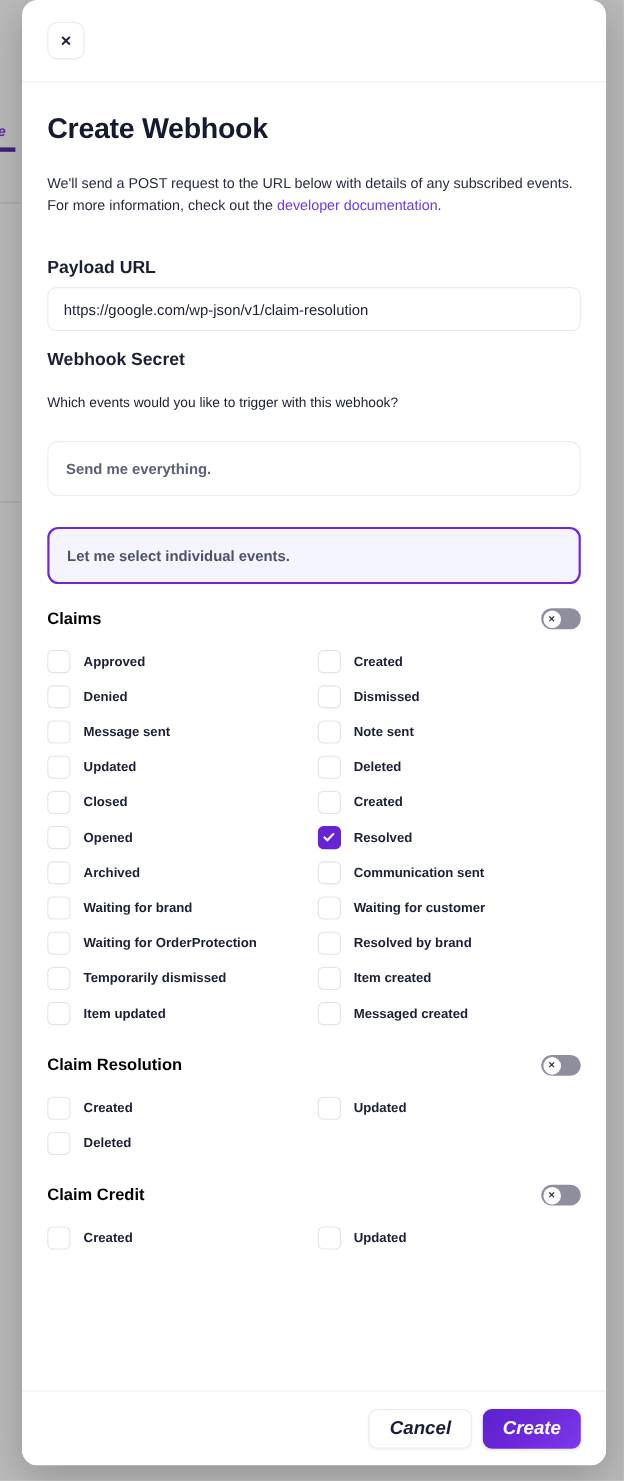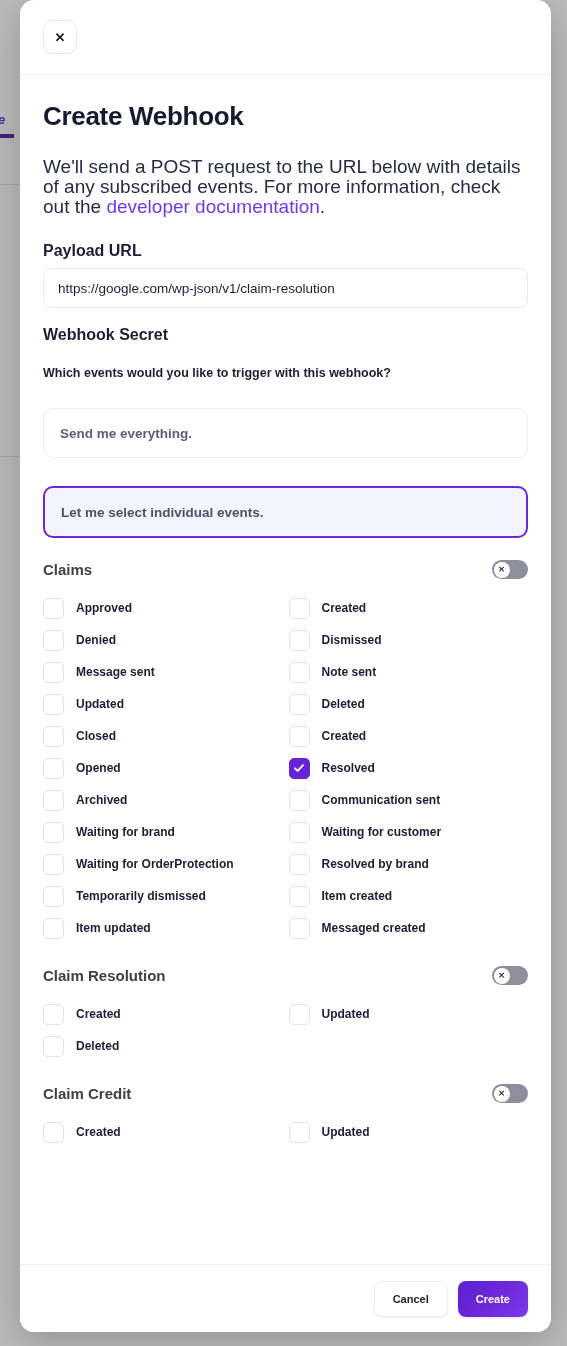--- a/index.html
+++ b/index.html
@@ -78,22 +78,22 @@
     padding:26px 23px 0 23px;
     overflow:hidden;
   }
 
   .modal-title {
     font-size:26px; font-weight:700; color:#161a2e;
     letter-spacing:-0.3px;
     margin-bottom:25px;
   }
   .modal-desc {
-    font-size:19px; line-height:20px; color:#282c42;
-    margin-bottom:25px;
+    font-size:13px; line-height:20px; color:#282c42;
+    margin-bottom:38px;
   }
   .modal-desc a { color:#6d3aea; text-decoration:none; }
 
   .field-label {
     font-size:16px; font-weight:700; color:#1b1f33;
     margin-bottom:8px;
   }
   .text-input {
     width:100%; height:40px;
     border:1px solid #e9e9f2;
@@ -104,21 +104,21 @@
     background:#fff;
     outline:none;
   }
   .field-group { margin-bottom:18px; }
   .helper-text {
     font-size:12.5px; line-height:23px; color:#6b7089;
     margin-top:7px;
   }
 
   .question-label {
-    font-size:12.5px; font-weight:700; color:#1b1f33;
+    font-size:12.5px; font-weight:400; color:#1b1f33;
     margin-top:22px; margin-bottom:11px;
   }
   .option-card {
     width:100%; height:50px;
     border:1px solid #ececf4;
     border-radius:10px;
     background:#fff;
     display:flex; align-items:center;
     padding:0 16px;
     font-size:13.5px; font-weight:600; color:#5b6079;
@@ -133,21 +133,21 @@
     height:52px;
   }
 
   
   .section { margin-top:22px; }
   .section-head {
     display:flex; align-items:center; justify-content:space-between;
     margin-bottom:13px;
   }
   .section-title {
-    font-size:15px; font-weight:700; color:#404040;
+    font-size:15px; font-weight:700; color:#000000;
   }
   .toggle {
     width:36px; height:19px;
     border-radius:10px;
     background:#8e8e9c;
     position:relative;
     cursor:pointer;
     flex:0 0 auto;
   }
   .toggle .knob {
@@ -195,25 +195,26 @@
     flex:0 0 68px; height:68px;
     border-top:1px solid #f0f0f5;
     background:#fff;
     display:flex; align-items:center; justify-content:flex-end;
     padding:0 23px;
     gap:10px;
   }
   .btn {
     height:36px;
     border-radius:8px;
-    font-size:11px; font-weight:600;
+    font-size:17px; font-weight:600;
     display:flex; align-items:center; justify-content:center;
     cursor:pointer;
     padding:0 18px;
     font-family:"Liberation Sans", sans-serif;
+    font-style:italic;
   }
   .btn-cancel {
     background:#ffffff; color:#1b1f33;
     border:1px solid #ececf4;
     box-shadow:0 1px 2px rgba(0,0,0,0.05);
   }
   .btn-create {
     background:linear-gradient(135deg,#5b21d0 0%,#6d28d9 50%,#7c3aed 100%);
     color:#ffffff; border:none;
     box-shadow:0 1px 3px rgba(0,0,0,0.12);

